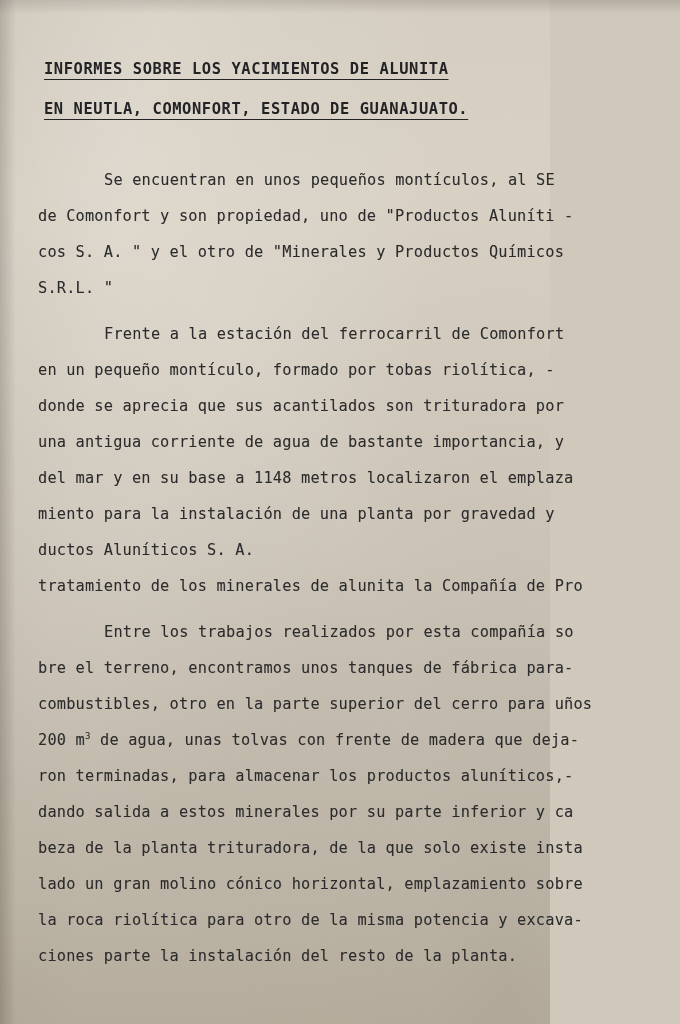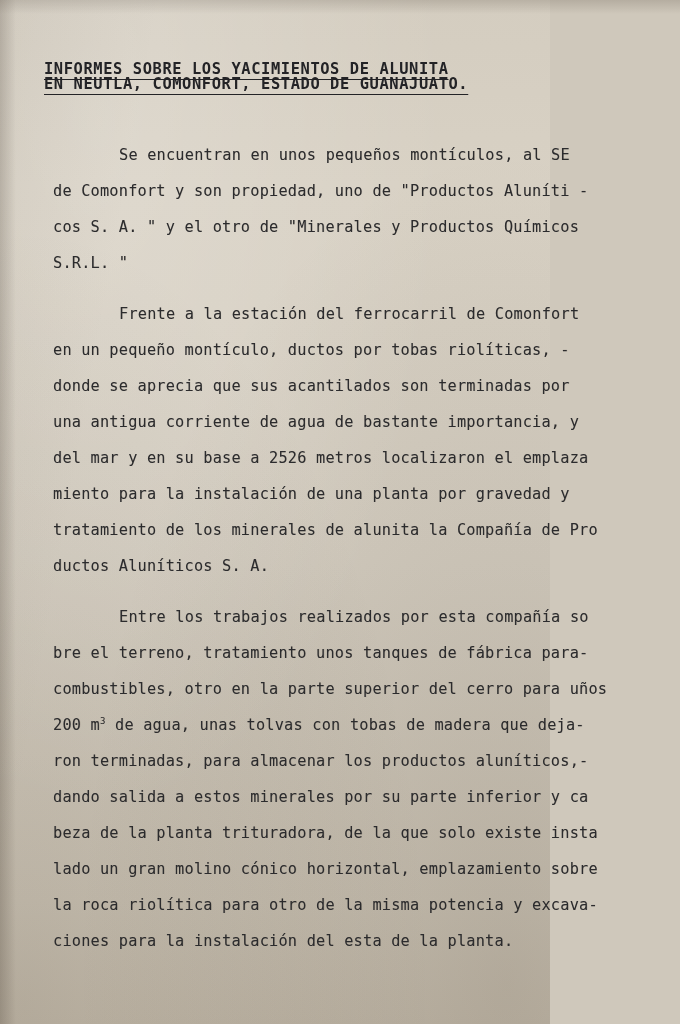--- a/index.html
+++ b/index.html
@@ -58,26 +58,27 @@
     line-height: 1.0;
     font-weight: 700;
     color: #232326;
     text-decoration: underline;
     text-underline-offset: 5px;
     text-decoration-thickness: 1px;
     margin: 0 0 0 6px;
     white-space: nowrap;
   }
   .title-line.second {
+    margin-top: 25px;
   }
   .body-block {
     margin-top: 44px;
   }
   .para {
-    margin: 15px;
+    margin: 0;
   }
   .para + .para {
     margin-top: 10px;
   }
   .line {
     font-size: 15.2px;
     line-height: 36px;
     letter-spacing: 0.25px;
     white-space: pre;
     color: #2b2b2d;
@@ -108,37 +109,37 @@
 
       <div class="para">
         <div class="line indent">Se encuentran en unos pequeños montículos, al SE</div>
         <div class="line">de Comonfort y son propiedad, uno de "Productos Aluníti -</div>
         <div class="line">cos S. A. " y el otro de "Minerales y Productos Químicos</div>
         <div class="line">S.R.L. "</div>
       </div>
 
       <div class="para">
         <div class="line indent">Frente a la estación del ferrocarril de Comonfort</div>
-        <div class="line">en un pequeño montículo, ductos por tobas riolíticas, -</div>
-        <div class="line">donde se aprecia que sus acantilados son terminadas por</div>
+        <div class="line">en un pequeño montículo, formado por tobas riolítica, -</div>
+        <div class="line">donde se aprecia que sus acantilados son trituradora por</div>
         <div class="line">una antigua corriente de agua de bastante importancia, y</div>
-        <div class="line">del mar y en su base a 2526 metros localizaron el emplaza</div>
+        <div class="line">del mar y en su base a 1148 metros localizaron el emplaza</div>
         <div class="line">miento para la instalación de una planta por gravedad y</div>
+        <div class="line">ductos Aluníticos S. A.</div>
         <div class="line">tratamiento de los minerales de alunita la Compañía de Pro</div>
-        <div class="line">ductos Aluníticos S. A.</div>
       </div>
 
       <div class="para">
         <div class="line indent">Entre los trabajos realizados por esta compañía so</div>
-        <div class="line">bre el terreno, tratamiento unos tanques de fábrica para-</div>
+        <div class="line">bre el terreno, encontramos unos tanques de fábrica para-</div>
         <div class="line">combustibles, otro en la parte superior del cerro para uños</div>
-        <div class="line"><span>200 m</span><sup>3</sup><span> de agua, unas tolvas con tobas de madera que deja-</span></div>
+        <div class="line"><span>200 m</span><sup>3</sup><span> de agua, unas tolvas con frente de madera que deja-</span></div>
         <div class="line">ron terminadas, para almacenar los productos aluníticos,-</div>
         <div class="line">dando salida a estos minerales por su parte inferior y ca</div>
         <div class="line">beza de la planta trituradora, de la que solo existe insta</div>
         <div class="line">lado un gran molino cónico horizontal, emplazamiento sobre</div>
         <div class="line">la roca riolítica para otro de la misma potencia y excava-</div>
-        <div class="line">ciones para la instalación del esta de la planta.</div>
+        <div class="line">ciones parte la instalación del resto de la planta.</div>
       </div>
 
     </div>
   </div>
 </div>
 
 </body></html>

